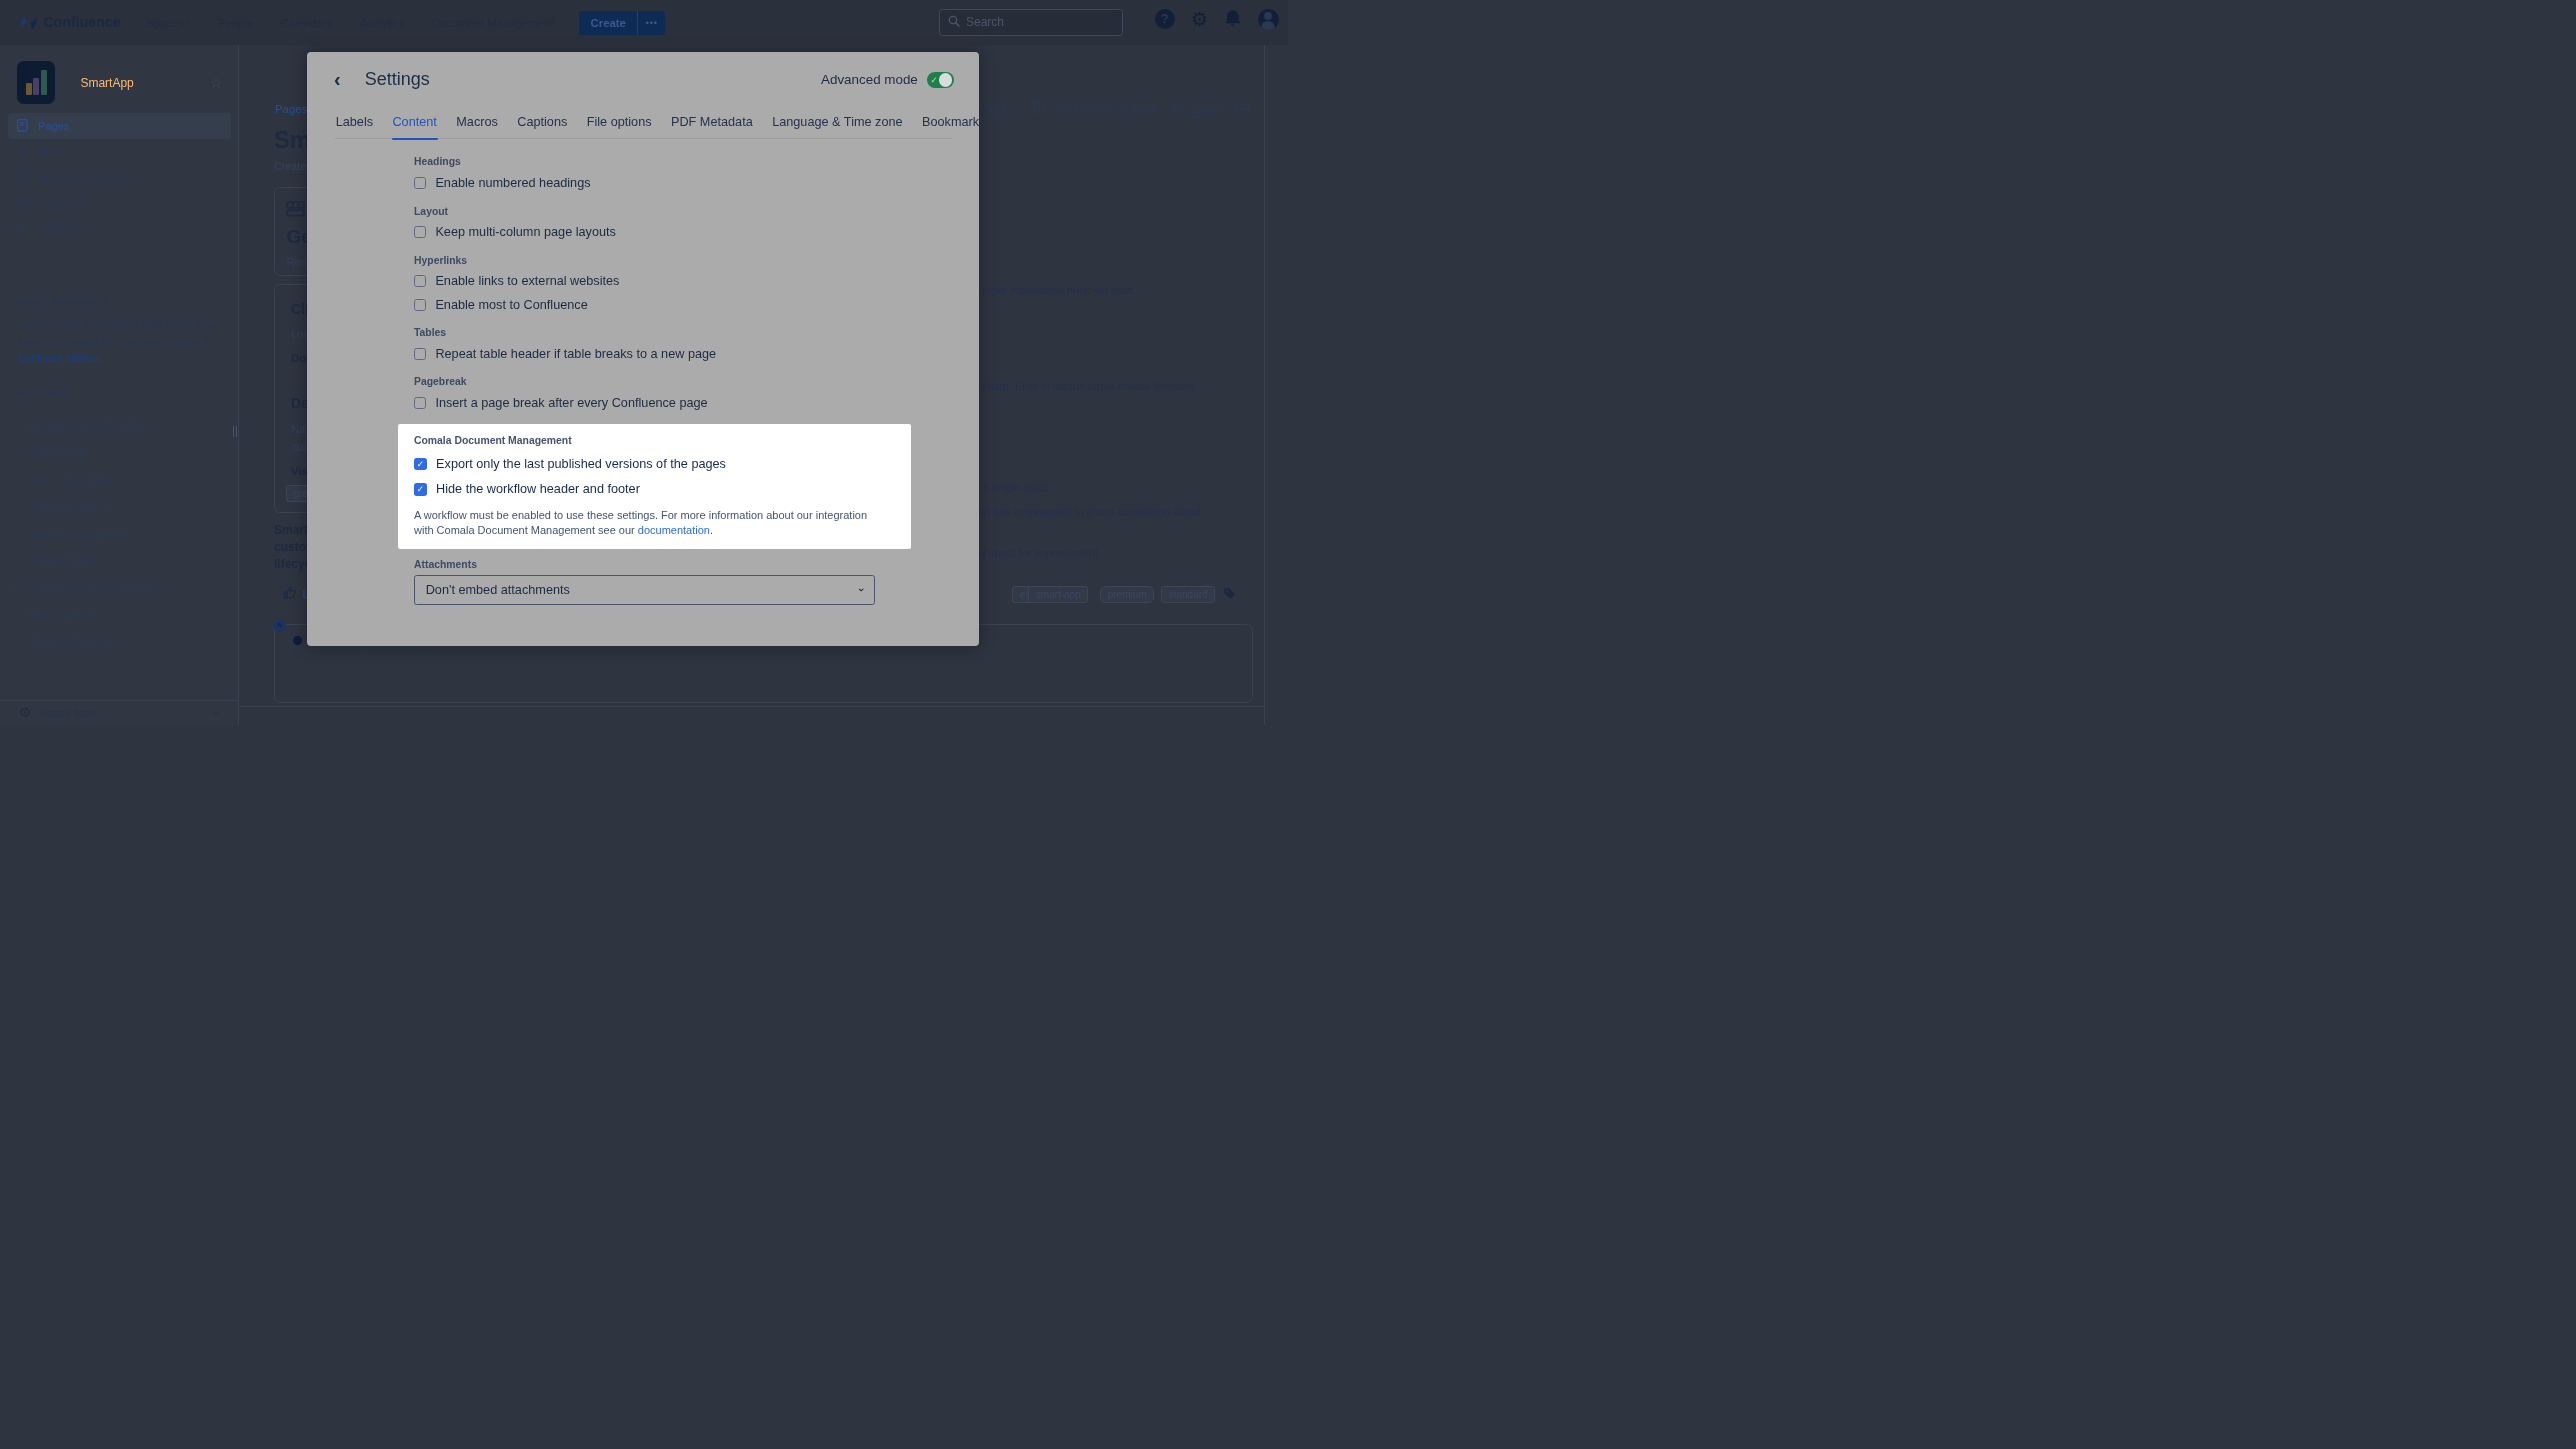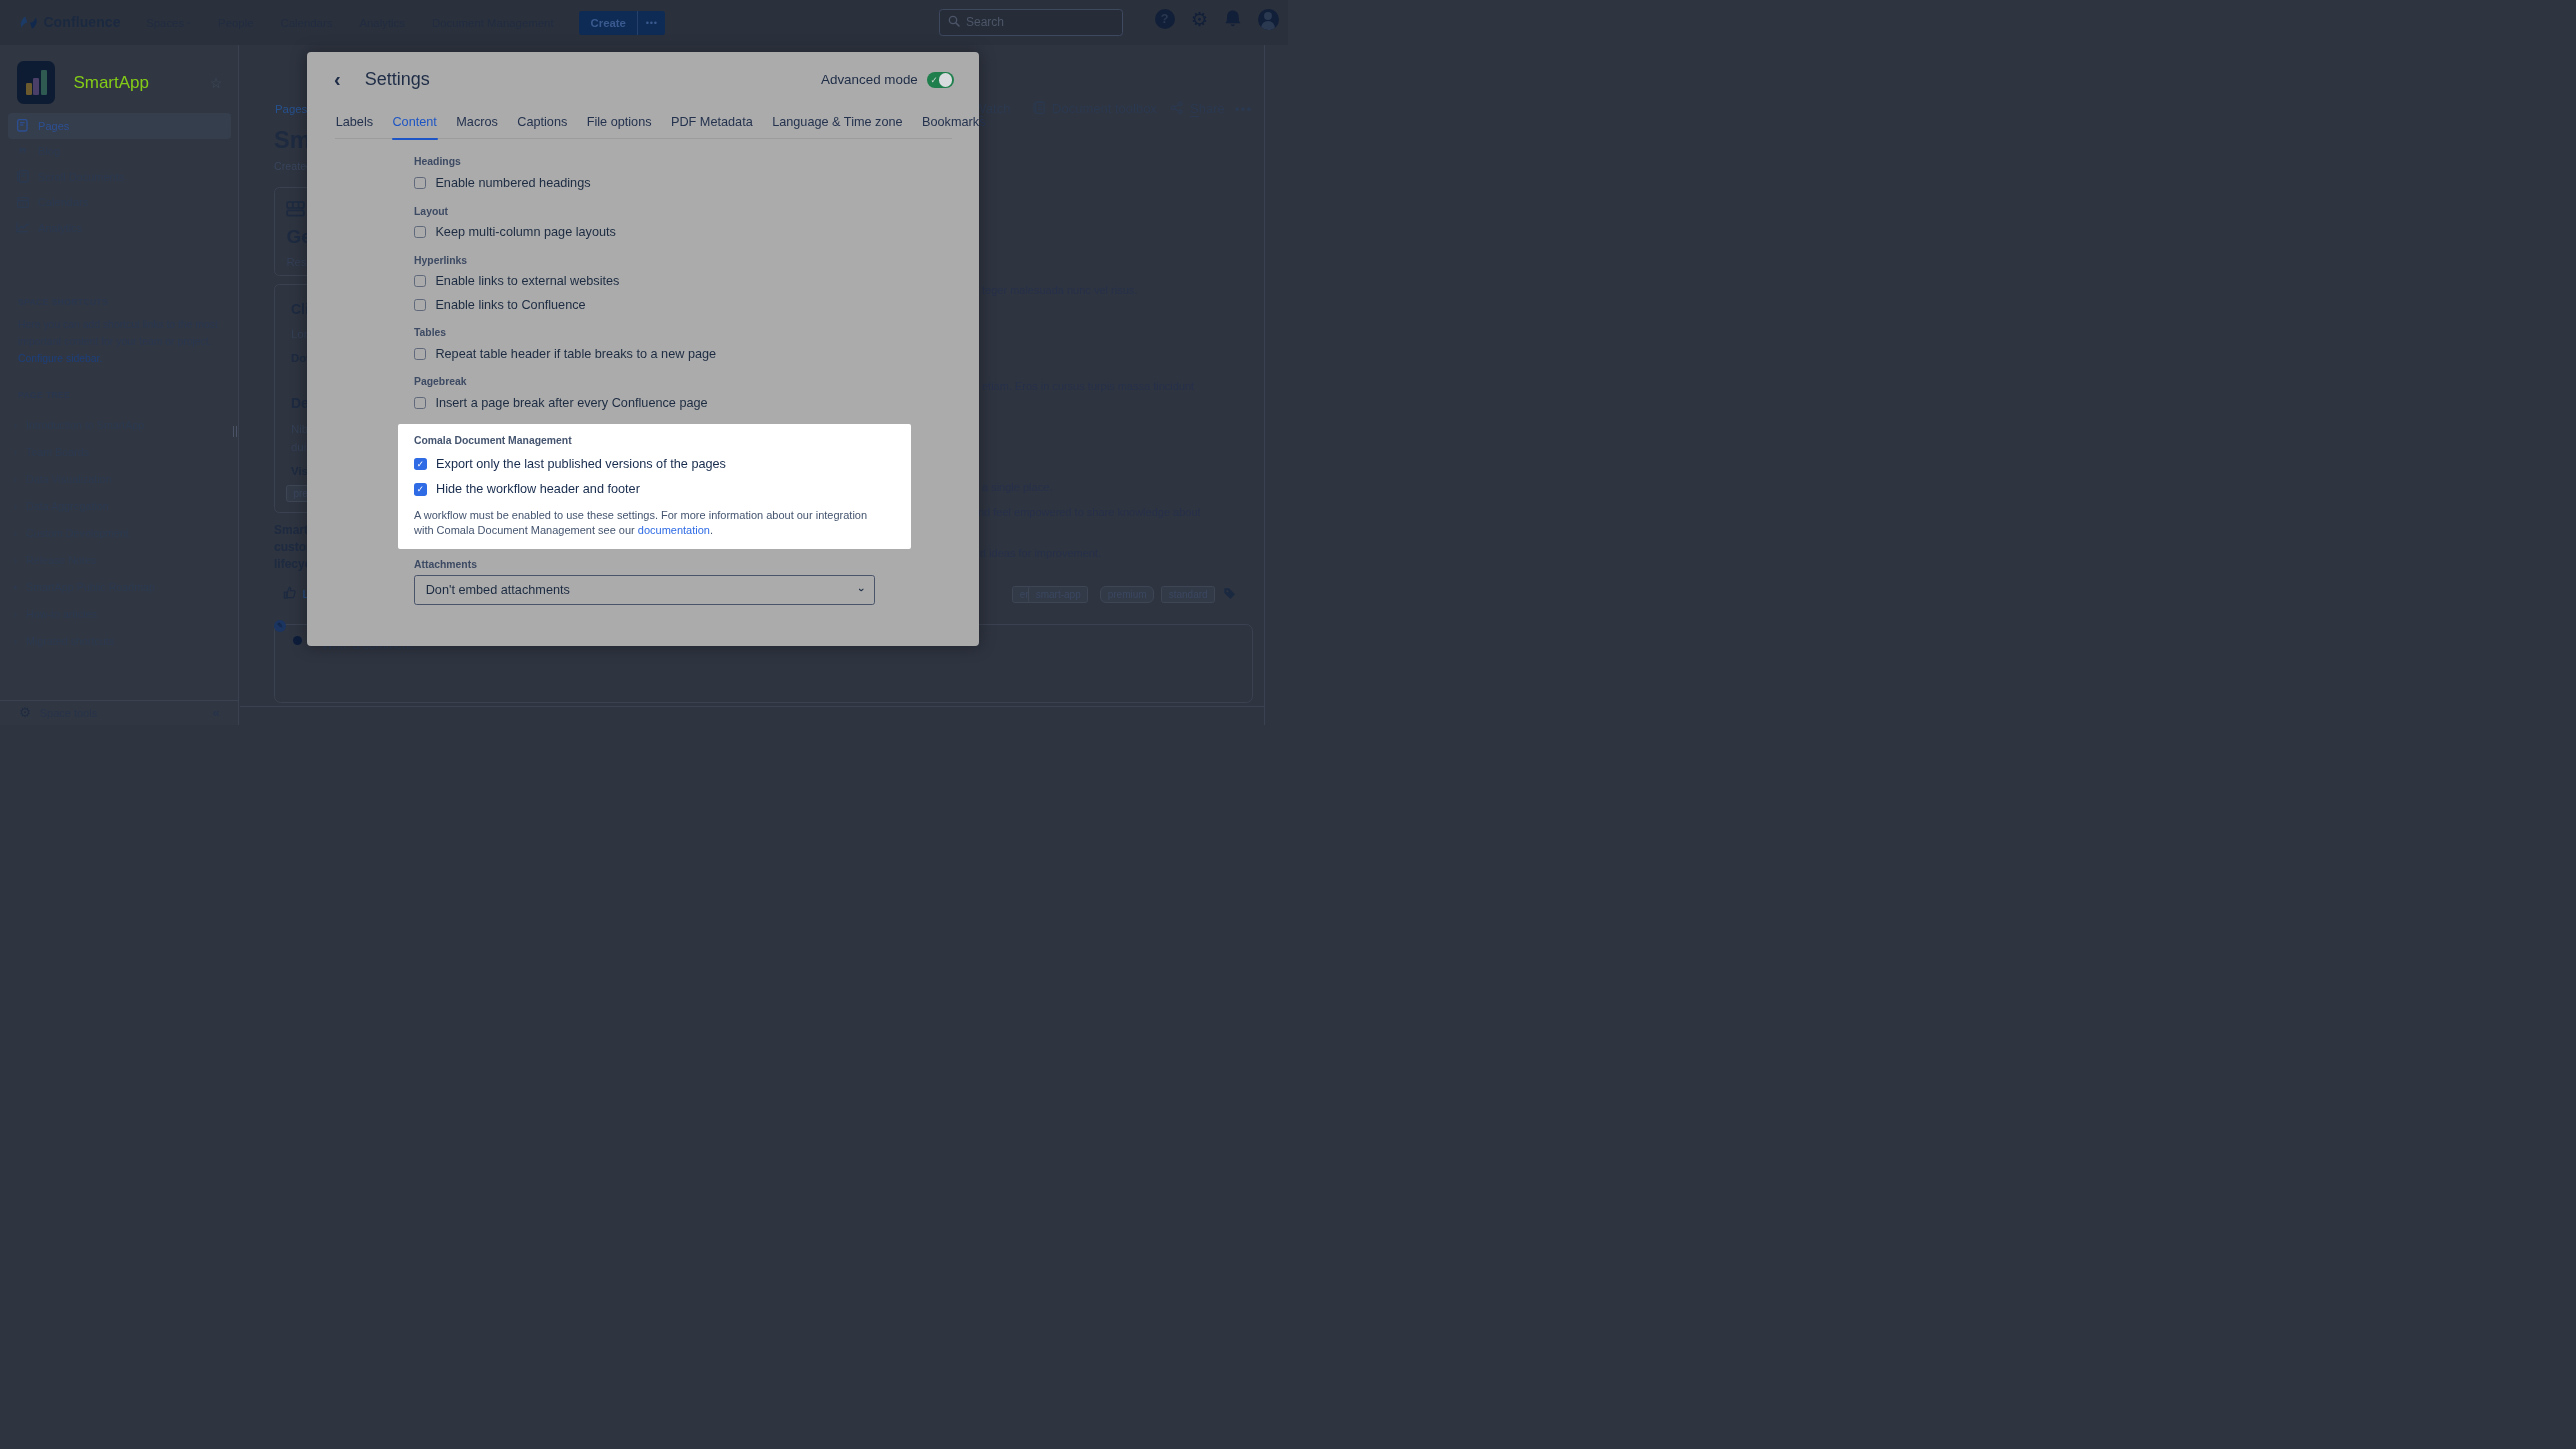--- a/index.html
+++ b/index.html
@@ -29,21 +29,21 @@
   .avatar-circle::after { content:""; position:absolute; left:3px; top:12.7px; width:14.8px; height:9.4px; border-radius:7.4px 7.4px 0 0; background:#2A3850; }
 
   
   .sidebar { position:absolute; left:0; top:45px; width:239px; height:680px; background:#303743; border-right:0.7px solid #3A4150; z-index:4; }
   .space-header { position:absolute; left:17.4px; top:16px; display:flex; align-items:center; width:205px; }
   .space-logo { width:38px; height:43px; border-radius:6.7px; background:#0E1C33; position:relative; flex:0 0 auto; }
   .space-logo .bar { position:absolute; bottom:8.7px; width:6px; border-radius:1.3px; }
   .space-logo .b1 { left:8.7px; height:12px; background:#6B5A2E; }
   .space-logo .b2 { left:16px; height:17.4px; background:#4A3F68; }
   .space-logo .b3 { left:23.5px; height:25.5px; bottom:8.7px; background:#2E5A52; }
-  .space-name { font-size:17px; color:#84cc16; margin-left:18px; flex:1; }
+  .space-name { font-size:12px; color:#fdba74; margin-left:25px; flex:1; }
   .star-icon { font-size:14px; color:#3F4A5E; cursor:pointer; }
   .side-nav { position:absolute; left:8px; top:68px; width:223px; }
   .side-item { height:25.5px; display:flex; align-items:center; gap:8.7px; padding:0 8px; border-radius:4px; cursor:pointer; color:#2A3850; font-size:11px; }
   .side-item.active { background:#353E4D; color:#2C4F93; }
   .side-item .sicon { width:13.4px; display:flex; justify-content:center; color:inherit; }
   .side-item .sicon svg { display:block; }
   .quote-glyph { font-size:14.8px; font-weight:700; line-height:6.7px; margin-top:5.4px; }
   .side-section-heading { position:absolute; left:18px; font-size:8.7px; font-weight:700; letter-spacing:0.3px; color:#29364E; }
   .side-para { position:absolute; left:18px; top:271px; width:203px; font-size:10.4px; line-height:17px; color:#293650; }
   .side-para a { color:#1D3F7B; text-decoration:none; cursor:pointer; }
@@ -403,21 +403,21 @@
         <span class="cb-label">Keep multi-column page layouts</span>
       </div>
 
       <div class="sec-title sec-gap">Hyperlinks</div>
       <div class="cb-row">
         <span class="cb-box"></span>
         <span class="cb-label">Enable links to external websites</span>
       </div>
       <div class="cb-row">
         <span class="cb-box"></span>
-        <span class="cb-label">Enable links to Confluence</span>
+        <span class="cb-label">Enable most to Confluence</span>
       </div>
 
       <div class="sec-title sec-gap">Tables</div>
       <div class="cb-row">
         <span class="cb-box"></span>
         <span class="cb-label">Repeat table header if table breaks to a new page</span>
       </div>
 
       <div class="sec-title sec-gap">Pagebreak</div>
       <div class="cb-row">

